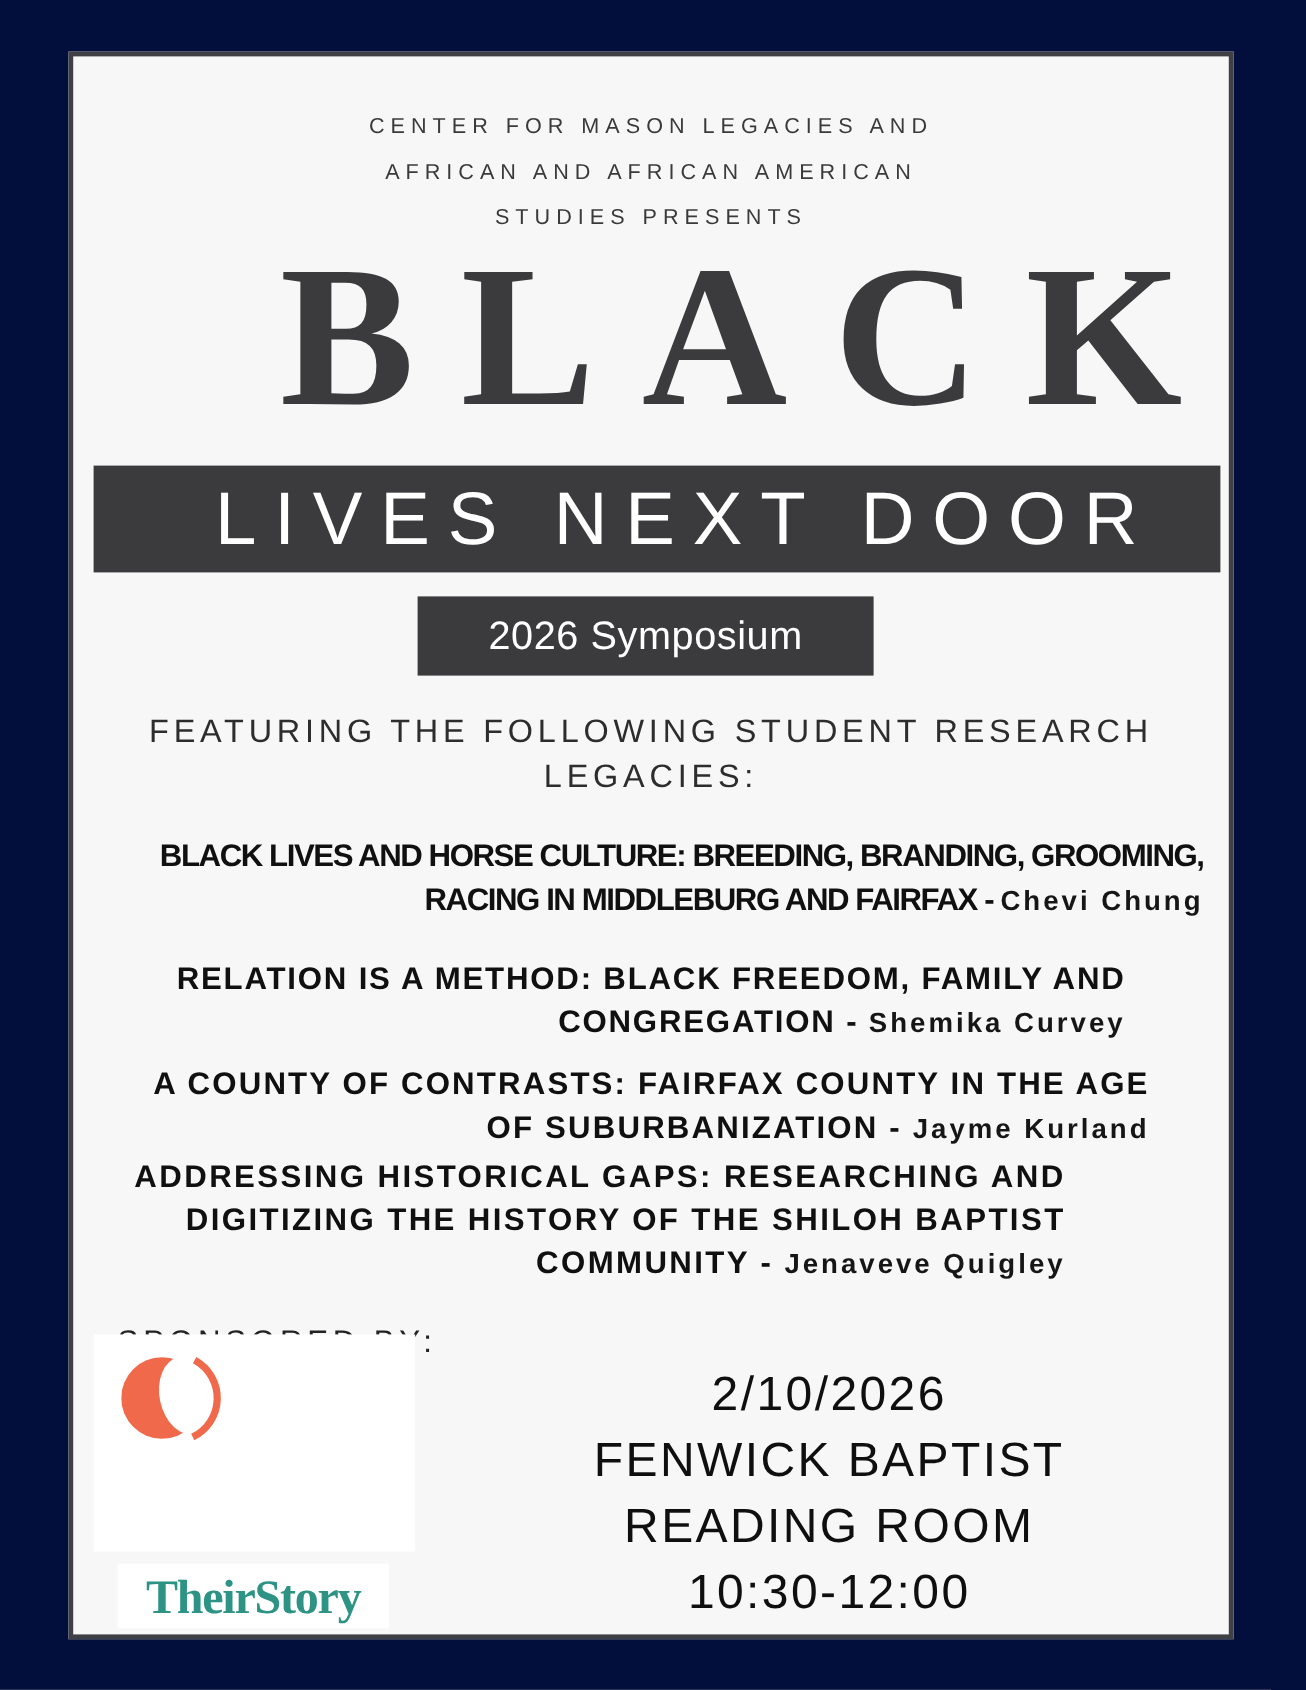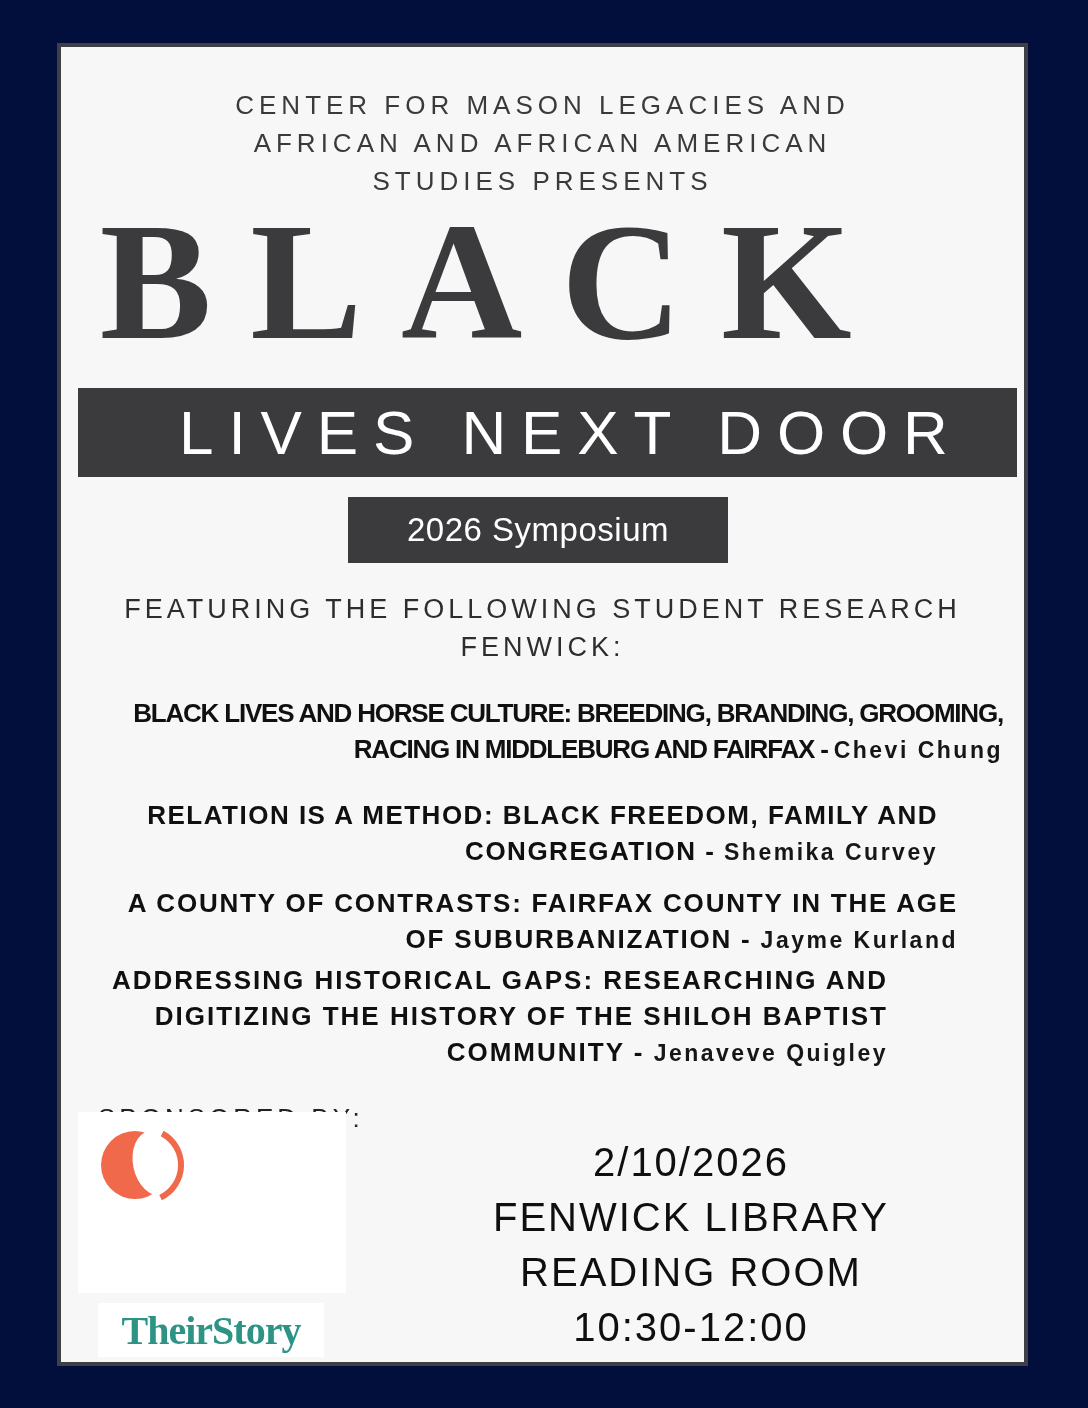--- a/index.html
+++ b/index.html
@@ -20,26 +20,26 @@
     background:var(--navy);overflow:hidden;
   }
   .poster{
     position:absolute;left:57px;top:43px;width:971px;height:1323px;
     background:var(--poster-bg);border:4px solid var(--frame);
   }
   
   .presents{
     position:absolute;top:39px;left:0;width:100%;
     text-align:center;color:var(--soft-ink);
-    font-size:26px;line-height:38px;letter-spacing:5px;font-weight:400;
+    font-size:18px;line-height:38px;letter-spacing:5px;font-weight:400;
   }
   
   .big-title{
     position:absolute;top:150px;left:0;width:100%;
-    text-align:left;color:#3b3b3d;
+    text-align:right;color:#3b3b3d;
     font-family:"Liberation Serif",serif;font-weight:700;
     font-size:168px;line-height:1;letter-spacing:.23em;text-indent:.23em;
     white-space:nowrap;
   }
   
   .banner{
     position:absolute;top:341px;left:17px;width:939px;height:89px;
     background:var(--banner);color:#fff;
     display:flex;align-items:center;justify-content:center;
     font-size:62px;letter-spacing:.24em;text-indent:.24em;font-weight:400;
@@ -118,21 +118,21 @@
     </div>
 
     <div class="big-title">BLACK</div>
 
     <div class="banner">LIVES NEXT DOOR</div>
 
     <div class="badge">2026 Symposium</div>
 
     <div class="featuring">
       <div>FEATURING THE FOLLOWING STUDENT RESEARCH</div>
-      <div>FENWICK:</div>
+      <div>LEGACIES:</div>
     </div>
 
     <div class="project p1">
       <span class="ptitle">BLACK LIVES AND HORSE CULTURE: BREEDING, BRANDING, GROOMING, RACING IN MIDDLEBURG AND FAIRFAX - </span><span class="author">Chevi Chung</span>
     </div>
 
     <div class="project p2">
       <span class="ptitle">RELATION IS A METHOD: BLACK FREEDOM, FAMILY AND CONGREGATION - </span><span class="author">Shemika Curvey</span>
     </div>
 
@@ -153,19 +153,19 @@
         <path class="cd-arc" d="M 61.2 8.5 A 36 36 0 0 1 59.6 72.6"></path>
       </svg>
     </div>
 
     <div class="theirstory-box">
       <span class="theirstory-text">TheirStory</span>
     </div>
 
     <div class="event">
       <div>2/10/2026</div>
-      <div>FENWICK LIBRARY</div>
+      <div>FENWICK BAPTIST</div>
       <div>READING ROOM</div>
       <div>10:30-12:00</div>
     </div>
 
   </div>
 </div>
 
 </body></html>

